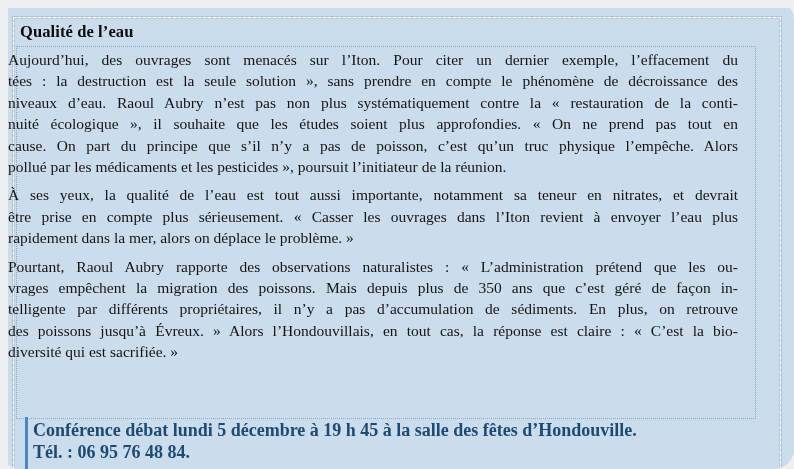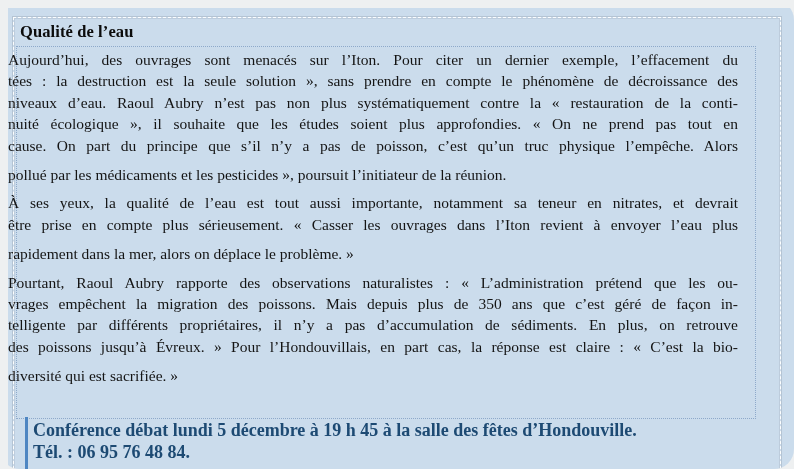--- a/index.html
+++ b/index.html
@@ -42,21 +42,21 @@
     position: absolute; left: 8px; top: 49px; width: 730px;
     color: #141414;
     font-size: 15.5px;
   }
   .para { margin: 0 0 7px 0; }
   .line {
     height: 21.4px; line-height: 21.4px;
     text-align: justify; text-align-last: justify;
     overflow: hidden; white-space: nowrap;
   }
-  .line.last { text-align-last: left; margin-top: 8px; }
+  .line.last { text-align-last: left; }
   .footer-bar {
     position: absolute; left: 25px; top: 417px; width: 3px; height: 52px;
     background: #4e86c2;
   }
   .footer {
     position: absolute; left: 33px; top: 419px; width: 720px;
     color: #1d4a73; font-weight: bold; font-size: 18px;
   }
   .f-line { height: 22px; line-height: 22px; }
 </style>
@@ -81,21 +81,21 @@
       </div>
       <div class="para">
         <div class="line">À ses yeux, la qualité de l’eau est tout aussi importante, notamment sa teneur en nitrates, et devrait</div>
         <div class="line">être prise en compte plus sérieusement. « Casser les ouvrages dans l’Iton revient à envoyer l’eau plus</div>
         <div class="line last">rapidement dans la mer, alors on déplace le problème. »</div>
       </div>
       <div class="para">
         <div class="line">Pourtant, Raoul Aubry rapporte des observations naturalistes : « L’administration prétend que les ou-</div>
         <div class="line">vrages empêchent la migration des poissons. Mais depuis plus de 350 ans que c’est géré de façon in-</div>
         <div class="line">telligente par différents propriétaires, il n’y a pas d’accumulation de sédiments. En plus, on retrouve</div>
-        <div class="line">des poissons jusqu’à Évreux. » Pour l’Hondouvillais, en part cas, la réponse est claire : « C’est la bio-</div>
+        <div class="line">des poissons jusqu’à Évreux. » Alors l’Hondouvillais, en tout cas, la réponse est claire : « C’est la bio-</div>
         <div class="line last">diversité qui est sacrifiée. »</div>
       </div>
     </div>
 
   <div class="footer-bar"></div>
   <div class="footer">
     <div class="f-line">Conférence débat lundi 5 décembre à 19 h 45 à la salle des fêtes d’Hondouville.</div>
     <div class="f-line">Tél. : 06 95 76 48 84.</div>
   </div>
 </div>

